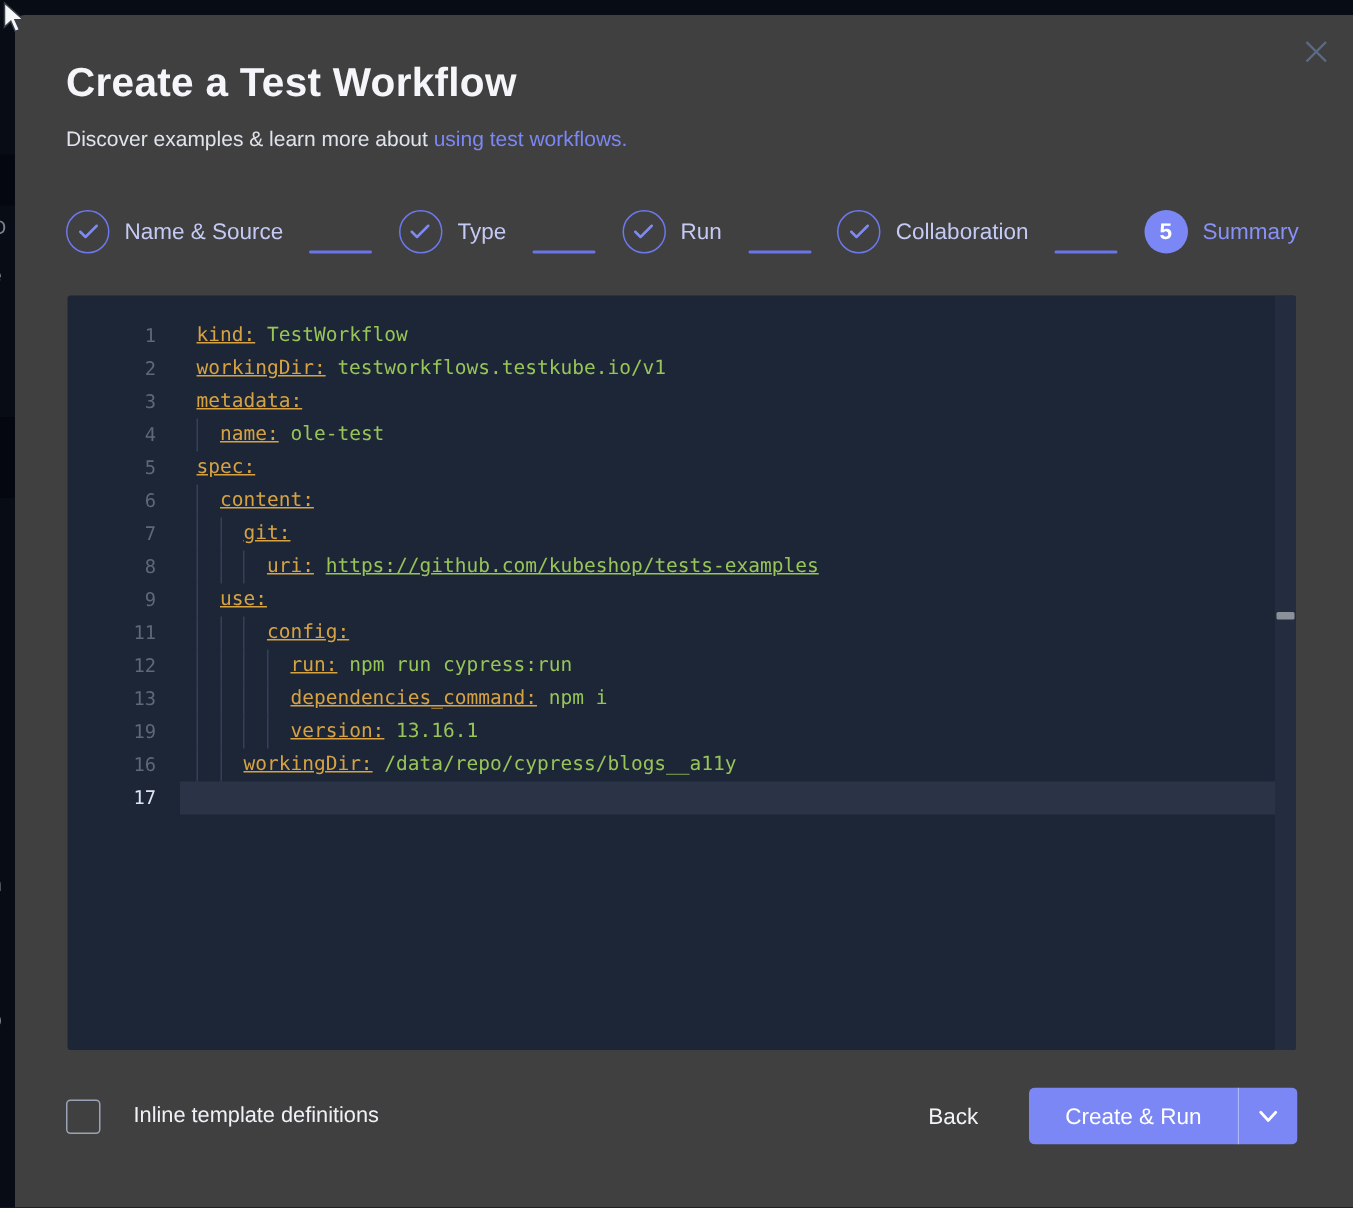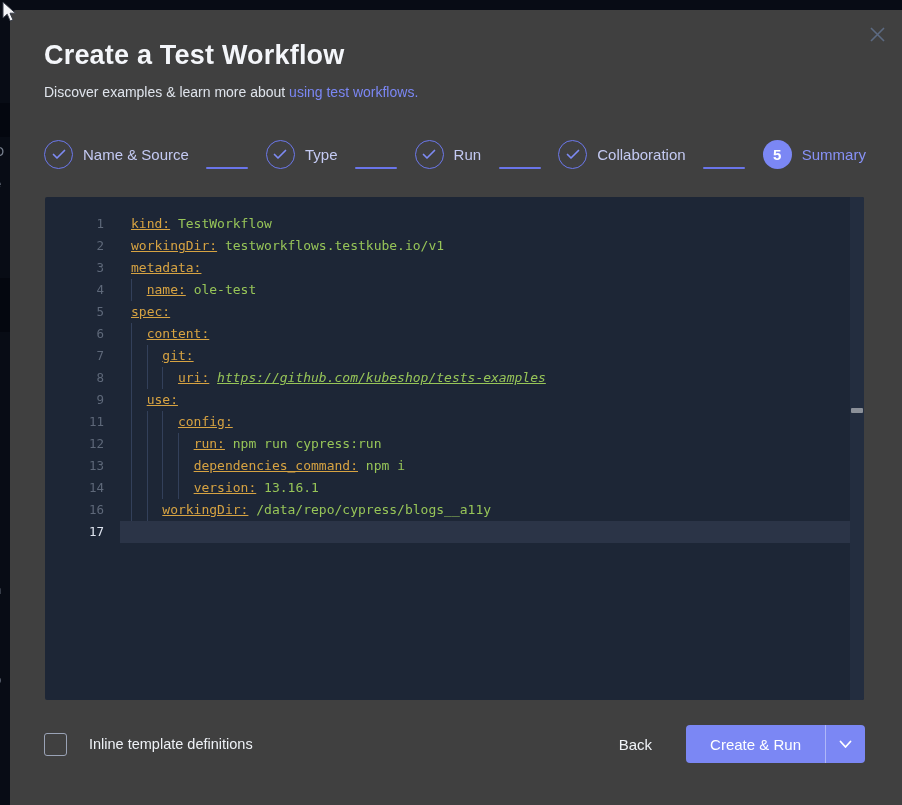--- a/index.html
+++ b/index.html
@@ -71,21 +71,21 @@
   }
   .crow.active .lnum { color: #dfe5f0; }
   .lcontent {
     flex: 1; position: relative; padding-left: 11px;
     font-size: 13px; white-space: pre; color: #ccd4e2;
   }
   .crow.active .lcontent { background: #2b3447; }
   .guide { position: absolute; top: 0; bottom: 0; width: 1px; background: #33405a; }
   .tok-key { color: #d7a342; text-decoration: underline; }
   .tok-val { color: #97c558; }
-  .tok-lnk { color: #97c558; text-decoration: underline; cursor: pointer; font-style: italic; }
+  .tok-lnk { color: #97c558; text-decoration: underline; cursor: pointer; }
   .tok-dash { color: #ccd4e2; }
   .tok-pln { color: #ccd4e2; }
   .sb-gutter {
     position: absolute; top: 0; right: 0; bottom: 0; width: 14px;
     background: #232d3f;
   }
   .sb-thumb {
     position: absolute; left: 1px; top: 211px; width: 12px; height: 5px;
     background: #8b9099; border-radius: 1px; cursor: pointer;
   }
@@ -235,21 +235,21 @@
         </div>
         <div class="crow">
           <span class="lnum">12</span>
           <span class="lcontent"><i class="guide" style="left: 11px;"></i><i class="guide" style="left: 26.66px;"></i><i class="guide" style="left: 42.32px;"></i><i class="guide" style="left: 57.98px;"></i><span class="tok-pln">        </span><span class="tok-key">run:</span><span class="tok-pln"> </span><span class="tok-val">npm run cypress:run</span></span>
         </div>
         <div class="crow">
           <span class="lnum">13</span>
           <span class="lcontent"><i class="guide" style="left: 11px;"></i><i class="guide" style="left: 26.66px;"></i><i class="guide" style="left: 42.32px;"></i><i class="guide" style="left: 57.98px;"></i><span class="tok-pln">        </span><span class="tok-key">dependencies_command:</span><span class="tok-pln"> </span><span class="tok-val">npm i</span></span>
         </div>
         <div class="crow">
-          <span class="lnum">14</span>
+          <span class="lnum">19</span>
           <span class="lcontent"><i class="guide" style="left: 11px;"></i><i class="guide" style="left: 26.66px;"></i><i class="guide" style="left: 42.32px;"></i><i class="guide" style="left: 57.98px;"></i><span class="tok-pln">        </span><span class="tok-key">version:</span><span class="tok-pln"> </span><span class="tok-val">13.16.1</span></span>
         </div>
         <div class="crow">
           <span class="lnum">16</span>
           <span class="lcontent"><i class="guide" style="left: 11px;"></i><i class="guide" style="left: 26.66px;"></i><span class="tok-pln">    </span><span class="tok-key">workingDir:</span><span class="tok-pln"> </span><span class="tok-val">/data/repo/cypress/blogs__a11y</span></span>
         </div>
         <div class="crow active">
           <span class="lnum">17</span>
           <span class="lcontent"></span>
         </div>

